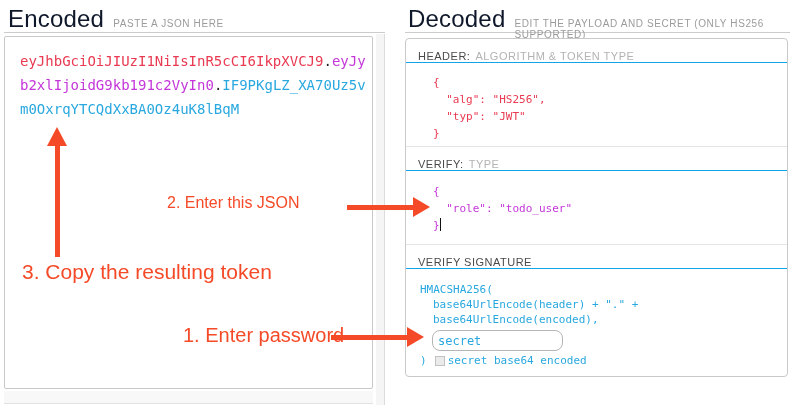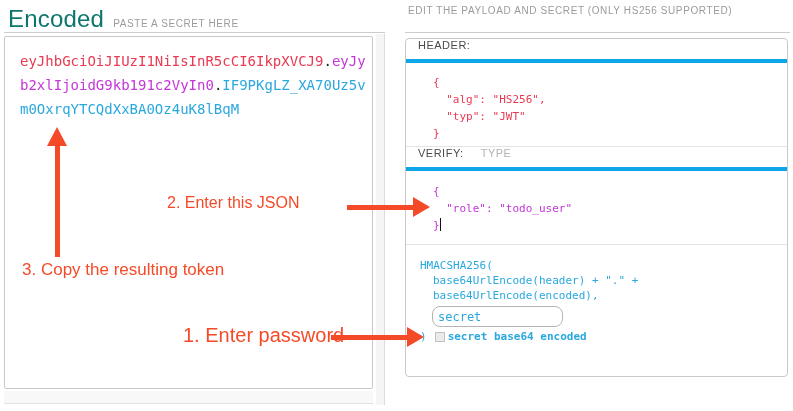--- a/index.html
+++ b/index.html
@@ -8,21 +8,21 @@
     background:#ffffff;font-family:"Liberation Sans",sans-serif;
   }
   
   .col-head{
     position:absolute;top:0;height:33px;box-sizing:border-box;
     border-bottom:1px solid #cccccc;display:flex;align-items:baseline;gap:9px;
     padding-top:5px;
   }
   .col-head.left{left:4px;width:381px;padding-left:4px}
   .col-head.right{left:405px;width:385px;padding-left:3px}
-  .big-title{font-size:24px;font-weight:400;color:#0f766e;letter-spacing:0.2px}
+  .big-title{font-size:24px;font-weight:400;color:#0f172a;letter-spacing:0.2px}
   .sub-title{font-size:10px;color:#9b9b9b;letter-spacing:0.6px;font-weight:400}
   
   .editor-box{
     position:absolute;left:4px;top:36px;width:369px;height:353px;
     box-sizing:border-box;border:1px solid #c9c9c9;border-radius:2px;background:#fff;
   }
   .token{
     margin:12px 0 0 15px;width:352px;
     font-family:"DejaVu Sans Mono",monospace;font-size:14px;line-height:24px;
     word-break:break-all;
@@ -39,22 +39,22 @@
     position:absolute;left:376px;top:34px;width:8px;height:371px;
     background:#f5f5f5;border-right:1px solid #dcdcdc;
   }
   
   .decoded-box{
     position:absolute;left:405px;top:38px;width:383px;height:339px;
     box-sizing:border-box;border:1px solid #c9c9c9;border-radius:4px;
     overflow:hidden;background:#fff;
   }
   .sec-bar{
-    height:24px;box-sizing:border-box;border-bottom:4px solid #0ea5e9;
-    display:flex;align-items:flex-start;gap:17px;padding-left:12px;
+    height:24px;box-sizing:border-box;border-bottom:1px solid #0ea5e9;
+    display:flex;align-items:flex-end;gap:5px;padding-left:12px;
     font-size:11px;letter-spacing:0.5px;color:#4a4a4a;
   }
   .sec-bar .detail{color:#b3b3b3}
   .code{
     font-family:"DejaVu Sans Mono",monospace;font-size:11px;
     box-sizing:border-box;border-bottom:1px solid #e4e4e4;
   }
   .cline{white-space:pre}
   .code-h{height:84px;padding:11px 0 0 27px;line-height:17px;color:var(--c-header,#e93a52)}
   .code-p{height:74px;padding:12px 0 0 27px;line-height:17px;color:var(--c-payload,#c436d9)}
@@ -62,24 +62,24 @@
   .code-s .indent{padding-left:13px}
   .caret{display:inline-block;width:1px;height:13px;background:#111;vertical-align:-2px}
   .secret-input{
     display:block;margin:3px 0 2px 12px;width:131px;height:21px;box-sizing:border-box;
     border:1px solid #b5b5b5;border-radius:8px;padding:2px 5px;
     font-family:"DejaVu Sans Mono",monospace;font-size:12px;color:var(--c-signature,#29a8df);
     background:#fff;
   }
   .cbx-row{display:flex;align-items:center;margin-top:2px;white-space:pre}
   .cbx{width:10px;height:10px;box-sizing:border-box;background:#ebebeb;border:1px solid #c2c2c2;margin:0 3px 0 8px;display:inline-block}
-  .cbx-label{font-weight:bold}
+  .cbx-label{font-weight:normal}
   
   .anno{position:absolute;color:var(--c-annotation,#f54a28);z-index:6;white-space:nowrap}
-  .anno-step3{left:22px;top:260px;font-size:17px}
+  .anno-step3{left:22px;top:260px;font-size:21px}
   .anno-step2{left:167px;top:194px;font-size:16px}
   .anno-step1{left:183px;top:324px;font-size:20px}
   .shaft{position:absolute;background:var(--c-annotation,#f54a28);z-index:6}
   .arrow2-shaft{left:347px;top:205px;width:66px;height:5px}
   .arrow2-head{position:absolute;left:413px;top:197px;width:0;height:0;z-index:6;
     border-top:10px solid transparent;border-bottom:10px solid transparent;
     border-left:17px solid var(--c-annotation,#f54a28)}
   .arrow1-shaft{left:331px;top:335px;width:76px;height:5px}
   .arrow1-head{position:absolute;left:407px;top:327px;width:0;height:0;z-index:6;
     border-top:10px solid transparent;border-bottom:10px solid transparent;
@@ -87,55 +87,60 @@
   .arrow3-shaft{left:55px;top:145px;width:5px;height:112px}
   .arrow3-head{position:absolute;left:47px;top:127px;width:0;height:0;z-index:6;
     border-left:10px solid transparent;border-right:10px solid transparent;
     border-bottom:19px solid var(--c-annotation,#f54a28)}
 </style>
 </head>
 <body>
 
 <div class="col-head left">
   <span class="big-title">Encoded</span>
-  <span class="sub-title">PASTE A SECRET HERE</span>
+  <span class="sub-title">PASTE A JSON HERE</span>
 </div>
 
 <div class="editor-box">
   <div class="token"><span class="tok-h">eyJhbGciOiJIUzI1NiIsInR5cCI6IkpXVCJ9</span><span class="tok-dot">.</span><span class="tok-p">eyJyb2xlIjoidG9kb191c2VyIn0</span><span class="tok-dot">.</span><span class="tok-s">IF9PKgLZ_XA70Uz5vm0OxrqYTCQdXxBA0Oz4uK8lBqM</span></div>
 </div>
 <div class="editor-footer"></div>
 <div class="v-divider"></div>
 
 <div class="col-head right">
+  <span class="big-title">Decoded</span>
   <span class="sub-title">EDIT THE PAYLOAD AND SECRET (ONLY HS256 SUPPORTED)</span>
 </div>
 
 <div class="decoded-box">
 
   <div class="sec-bar">
     <span>HEADER:</span>
+    <span class="detail">ALGORITHM &amp; TOKEN TYPE</span>
   </div>
   <div class="code code-h">
     <div class="cline">{</div>
     <div class="cline">  "alg": "HS256",</div>
     <div class="cline">  "typ": "JWT"</div>
     <div class="cline">}</div>
   </div>
 
   <div class="sec-bar">
     <span>VERIFY:</span>
     <span class="detail">TYPE</span>
   </div>
   <div class="code code-p">
     <div class="cline">{</div>
     <div class="cline">  "role": "todo_user"</div>
     <div class="cline"><span>}</span><span class="caret"></span></div>
   </div>
 
+  <div class="sec-bar">
+    <span>VERIFY SIGNATURE</span>
+  </div>
   <div class="code code-s">
     <div class="cline">HMACSHA256(</div>
     <div class="cline indent">base64UrlEncode(header) + "." +</div>
     <div class="cline indent">base64UrlEncode(encoded),</div>
     <input class="secret-input" type="text" value="secret" style="">
     <div class="cbx-row">
       <span>)</span>
       <span class="cbx"></span>
       <span class="cbx-label">secret base64 encoded</span>
     </div>

